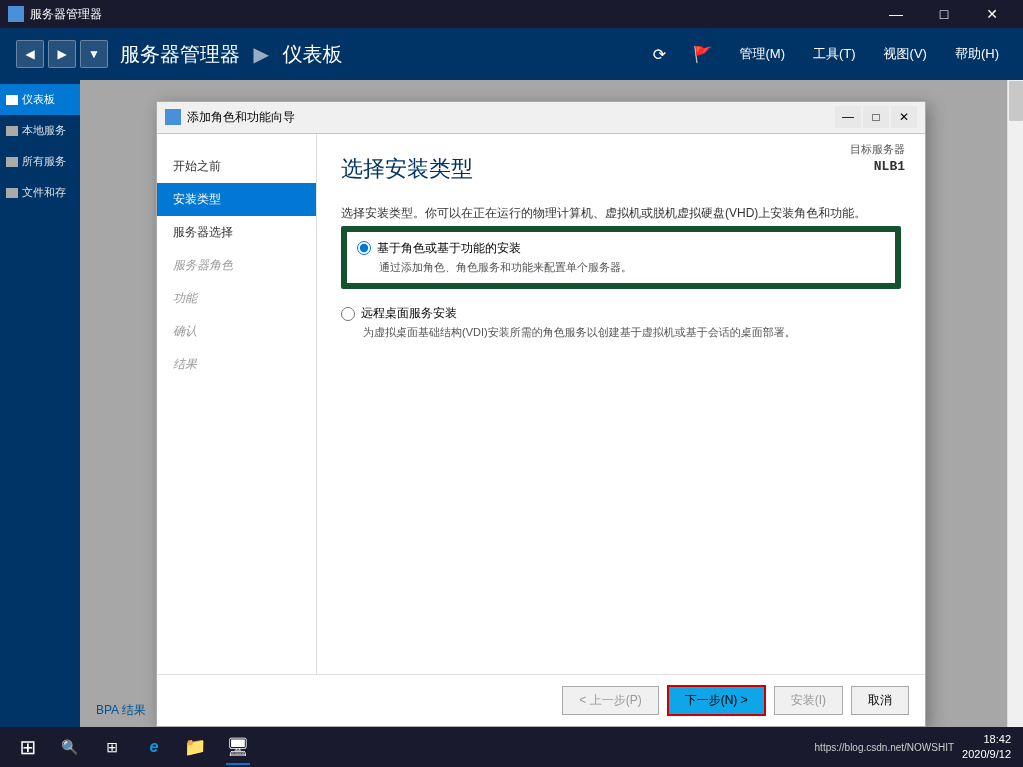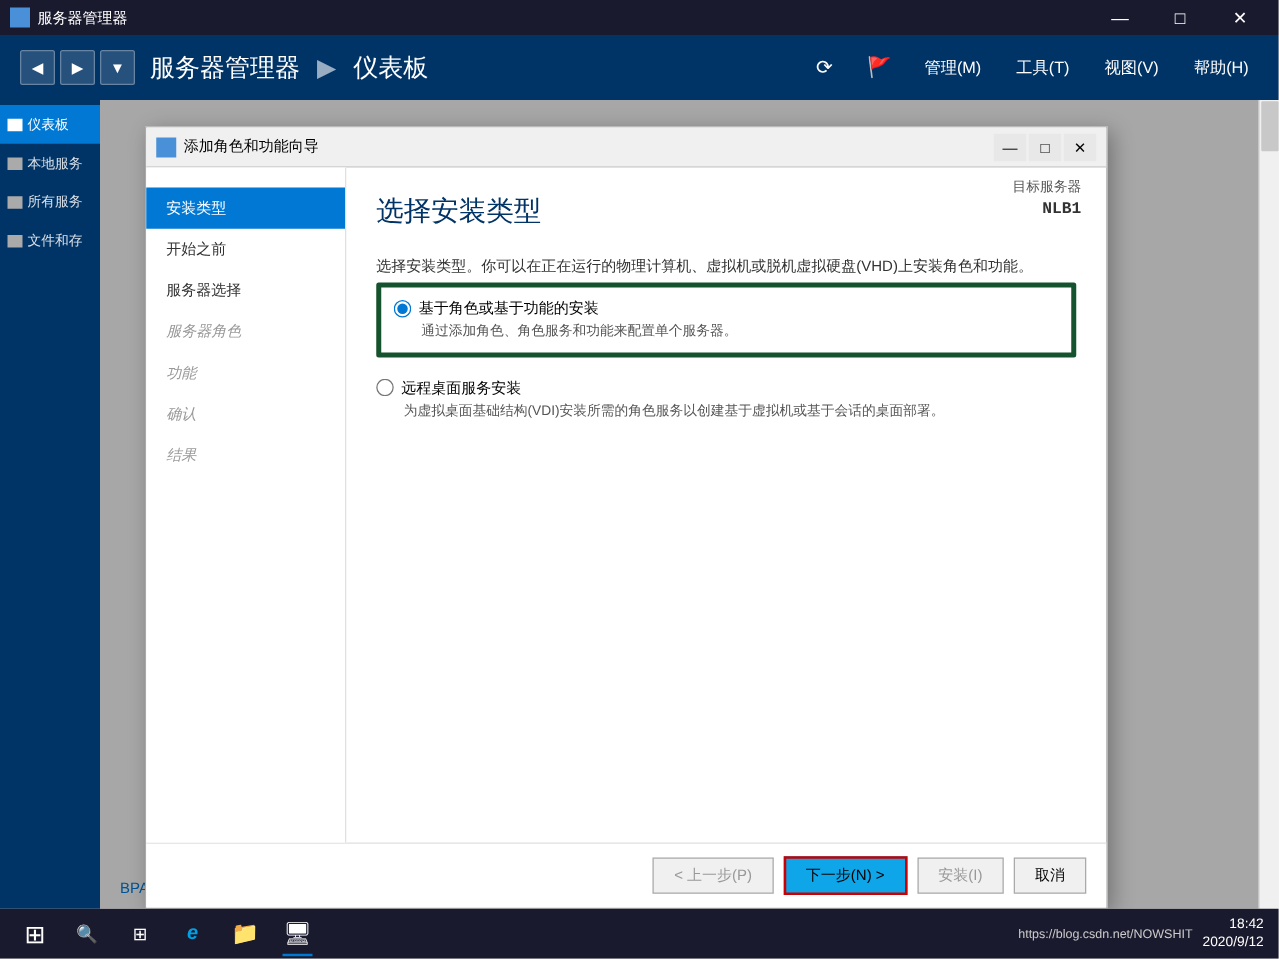--- a/index.html
+++ b/index.html
@@ -169,24 +169,24 @@
 
     
     .dialog-overlay {
       position: absolute;
       top: 0;
       left: 0;
       right: 0;
       bottom: 0;
       background: rgba(0,0,0,0.3);
       display: flex;
-      align-items: flex-end;
+      align-items: center;
       justify-content: flex-start;
       padding-top: 20px;
-      padding-left: 36px;
+      padding-left: 76px;
     }
 
     
     .dialog {
       width: 770px;
       background: white;
       border: 1px solid #aaa;
       box-shadow: 4px 4px 16px rgba(0,0,0,0.3);
     }
     .dialog-title-bar {
@@ -311,21 +311,21 @@
     .radio-option .option-desc {
       margin-left: 22px;
       font-size: 11px;
       color: #555;
       margin-top: 2px;
       line-height: 1.5;
     }
 
     
     .radio-option-highlighted {
-      border: 4px solid #14532d;
+      border: 6px solid #14532d;
       border-radius: 2px;
       padding: 8px 10px;
     }
 
     
     .dialog-footer {
       border-top: 1px solid #e0e0e0;
       height: 52px;
       display: flex;
       align-items: center;
@@ -503,22 +503,22 @@
           <div class="dialog-controls">
             <button class="dialog-btn">—</button>
             <button class="dialog-btn">□</button>
             <button class="dialog-btn close-btn">✕</button>
           </div>
         </div>
 
         <div class="dialog-content">
 
           <div class="dialog-sidebar">
+            <div class="dialog-nav-item">开始之前</div>
             <div class="dialog-nav-item active">安装类型</div>
-            <div class="dialog-nav-item">开始之前</div>
             <div class="dialog-nav-item">服务器选择</div>
             <div class="dialog-nav-item disabled">服务器角色</div>
             <div class="dialog-nav-item disabled">功能</div>
             <div class="dialog-nav-item disabled">确认</div>
             <div class="dialog-nav-item disabled">结果</div>
           </div>
 
           <div class="dialog-main">
             <div class="target-server">
               <div class="server-label">目标服务器</div>

